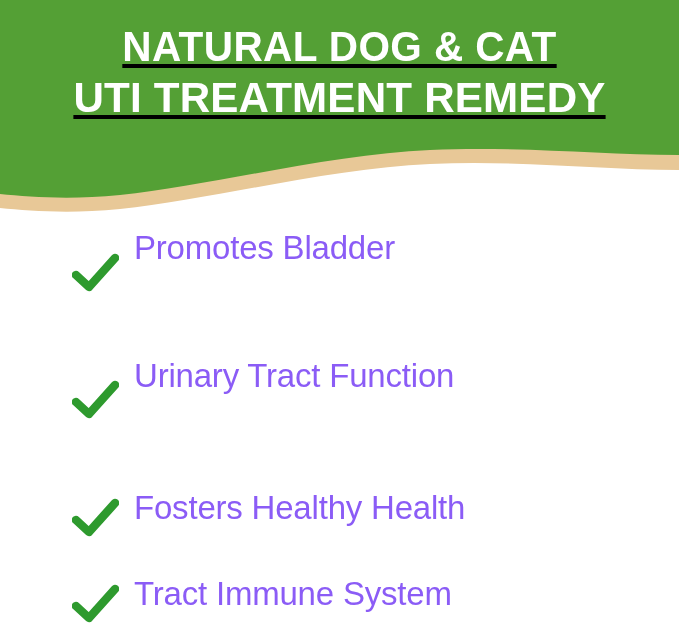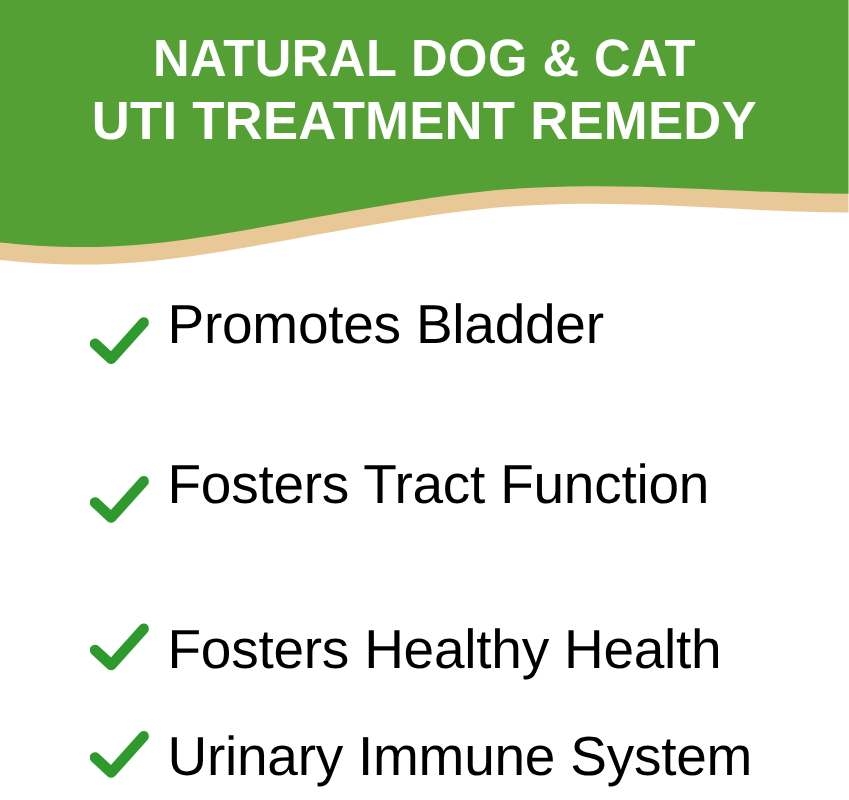--- a/index.html
+++ b/index.html
@@ -38,20 +38,21 @@
   }
   .banner-text {
     position: absolute;
     top: 0;
     left: 0;
     width: 679px;
     text-align: center;
     padding-top: 21px;
     box-sizing: border-box;
     pointer-events: none;
+    text-decoration: underline;
   }
   .title-line {
     display: block;
     color: #ffffff;
     font-family: "Liberation Sans", sans-serif;
     font-weight: bold;
     font-size: 42px;
     line-height: 51px;
     letter-spacing: 0.4px;
     transform: scaleX(0.965);
@@ -96,28 +97,27 @@
   .benefit-row.r4 .check-wrap { padding-top: 16px; }
 
   .check-icon {
     display: block;
     width: 47px;
     height: 40px;
   }
 
   .benefit-text {
     flex: 1 1 auto;
-    color: #000000;
+    color: #8b5cf6;
     font-family: "Liberation Sans", sans-serif;
     font-weight: normal;
-    font-size: 44px;
+    font-size: 33px;
     line-height: 43px;
     letter-spacing: -0.2px;
     padding-top: 4px;
-    margin-top: 12px;
   }
   .benefit-text .tl {
     display: block;
     white-space: nowrap;
   }
 </style>
 </head>
 <body>
 
 <div class="poster">
@@ -151,21 +151,21 @@
       </div>
     </div>
 
     <div class="benefit-row r2">
       <span class="check-wrap">
         <svg class="check-icon" viewBox="0 0 47 40">
           <path d="M4 22 L17 34 L43 5" fill="none" stroke="#2E9A2E" stroke-width="8.5" stroke-linecap="round" stroke-linejoin="round"></path>
         </svg>
       </span>
       <div class="benefit-text">
-        <span class="tl">Fosters Tract Function</span>
+        <span class="tl">Urinary Tract Function</span>
       </div>
     </div>
 
     <div class="benefit-row r3">
       <span class="check-wrap">
         <svg class="check-icon" viewBox="0 0 47 40">
           <path d="M4 22 L17 34 L43 5" fill="none" stroke="#2E9A2E" stroke-width="8.5" stroke-linecap="round" stroke-linejoin="round"></path>
         </svg>
       </span>
       <div class="benefit-text">
@@ -173,18 +173,18 @@
       </div>
     </div>
 
     <div class="benefit-row r4">
       <span class="check-wrap">
         <svg class="check-icon" viewBox="0 0 47 40">
           <path d="M4 22 L17 34 L43 5" fill="none" stroke="#2E9A2E" stroke-width="8.5" stroke-linecap="round" stroke-linejoin="round"></path>
         </svg>
       </span>
       <div class="benefit-text">
-        <span class="tl">Urinary Immune System</span>
+        <span class="tl">Tract Immune System</span>
       </div>
     </div>
 
   </div>
 </div>
 
 </body></html>

